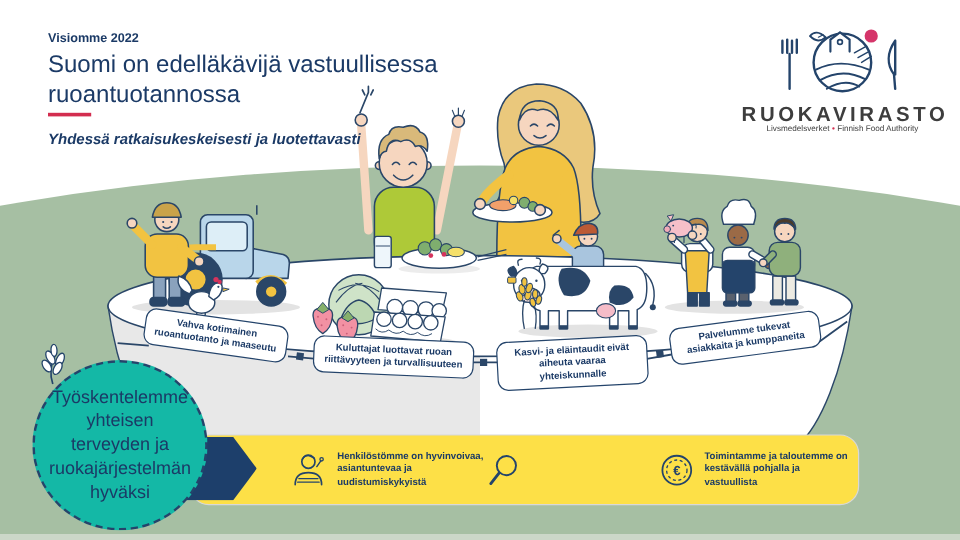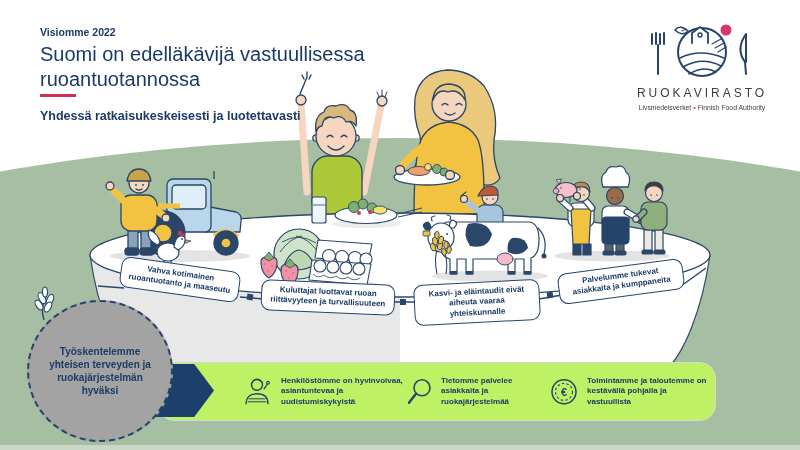--- a/index.html
+++ b/index.html
@@ -7,53 +7,53 @@
   .stage{position:relative;width:800px;height:450px;overflow:hidden;background:#fff;
          font-family:"Liberation Sans",sans-serif;}
   .stage svg{display:block;}
   #scene{position:absolute;left:0;top:0;z-index:1;}
 
   
   .kicker{position:absolute;left:40px;top:26px;font-size:10.5px;font-weight:bold;color:#1b3a66;z-index:5;}
   .title{position:absolute;left:40px;top:42px;font-size:20px;font-weight:normal;color:#1b3a66;
          line-height:1.25;white-space:pre-line;z-index:5;}
   .title-rule{position:absolute;left:40px;top:94px;width:36px;height:3px;background:#d32d4f;z-index:5;}
-  .subtitle{position:absolute;left:40px;top:109px;font-size:12.5px;font-weight:bold;color:#1b3a66;z-index:5;}
+  .subtitle{position:absolute;left:40px;top:109px;font-size:12.5px;font-weight:bold;color:#1b3a66;z-index:5;font-style:italic;}
 
   
   .logo-icon{position:absolute;left:642px;top:22px;z-index:5;}
-  .logo-name{position:absolute;left:618px;top:86px;width:168px;text-align:center;font-size:12px;
-             font-weight:normal;letter-spacing:3px;color:#3d3d3d;z-index:5;}
+  .logo-name{position:absolute;left:618px;top:86px;width:168px;text-align:left;font-size:17px;
+             font-weight:bold;letter-spacing:3px;color:#3d3d3d;z-index:5;}
   .logo-tagline{position:absolute;left:618px;top:104px;width:168px;text-align:center;font-size:6.8px;
                 color:#3d3d3d;z-index:5;}
   .logo-tagline .dot{color:#d32d4f;font-weight:bold;padding:0 2px;}
 
   
   .callout{position:absolute;background:#fff;border:1.6px solid #24446b;border-radius:9px;
            padding:4px 6px;text-align:center;color:#1b3a66;font-size:8px;font-weight:bold;
            line-height:1.3;z-index:2;}
   .c1{left:120px;top:264px;width:120px;transform:rotate(8deg);}
   .c2{left:261px;top:282px;width:134px;transform:rotate(2.5deg);}
   .c3{left:414px;top:282px;width:126px;transform:rotate(-3deg);}
   .c4{left:558px;top:266px;width:126px;transform:rotate(-7.5deg);}
 
   
-  .bar{position:absolute;left:158px;top:362px;width:558px;height:59px;background:#bef264;
+  .bar{position:absolute;left:158px;top:362px;width:558px;height:59px;background:#fde047;
        border:1px solid #d8d8d8;border-radius:16px;z-index:2;}
   .bar-item{position:absolute;top:50%;transform:translateY(-50%);display:flex;gap:8px;align-items:center;}
   .bi1{left:84px;}  .bi2{left:246px;}  .bi3{left:390px;}
   .bar-text{font-size:8px;font-weight:bold;color:#1b3a66;line-height:1.35;}
   .bi1 .bar-text{width:124px;} .bi2 .bar-text{width:102px;} .bi3 .bar-text{width:120px;}
 
   .chevron{position:absolute;left:104px;top:364px;width:110px;height:53px;background:#1d3f6b;
            clip-path:polygon(0 0,82% 0,100% 50%,82% 100%,0 100%);z-index:3;}
 
   .badge{position:absolute;left:27px;top:300px;width:146px;height:142px;border-radius:50%;
-         background:#a3a3a3;border:2px dashed #24446b;display:flex;align-items:center;justify-content:center;
-         text-align:center;padding:0 13px;font-size:10px;font-weight:bold;color:#1b3a66;line-height:1.32;z-index:4;}
+         background:#14b8a6;border:2px dashed #24446b;display:flex;align-items:center;justify-content:center;
+         text-align:center;padding:0 13px;font-size:15px;font-weight:normal;color:#1b3a66;line-height:1.32;z-index:4;}
   .badge-wheat{position:absolute;left:24px;top:286px;z-index:5;}
 </style>
 </head>
 <body>
 
 <div class="stage">
 
   <svg id="scene" width="800" height="450" viewBox="0 0 800 450">
     <defs>
       <clipPath id="skirtClip">
@@ -362,21 +362,20 @@
       </svg>
       <div class="bar-text">Henkilöstömme on hyvinvoivaa, asiantuntevaa ja uudistumiskykyistä</div>
     </div>
     <div class="bar-item bi2">
       <svg width="28" height="30" viewBox="0 0 28 30">
         <g stroke="#24446b" fill="none" stroke-linecap="round">
           <circle cx="17" cy="11" r="8" stroke-width="1.6"></circle>
           <line x1="11" y1="17" x2="4" y2="26" stroke-width="2.4"></line>
         </g>
       </svg>
-      <div class="bar-text">Tietomme palvelee asiakkaita ja ruokajärjestelmää</div>
     </div>
     <div class="bar-item bi3">
       <svg width="30" height="30" viewBox="0 0 30 30">
         <circle cx="15" cy="15" r="12" fill="none" stroke="#24446b" stroke-width="1.5"></circle>
         <circle cx="15" cy="15" r="8.5" fill="none" stroke="#24446b" stroke-width="1.1" stroke-dasharray="2.5,2.2"></circle>
         <text x="15" y="19" text-anchor="middle" font-size="11" font-weight="bold" fill="#24446b">€</text>
       </svg>
       <div class="bar-text">Toimintamme ja taloutemme on kestävällä pohjalla ja vastuullista</div>
     </div>
   </div>

